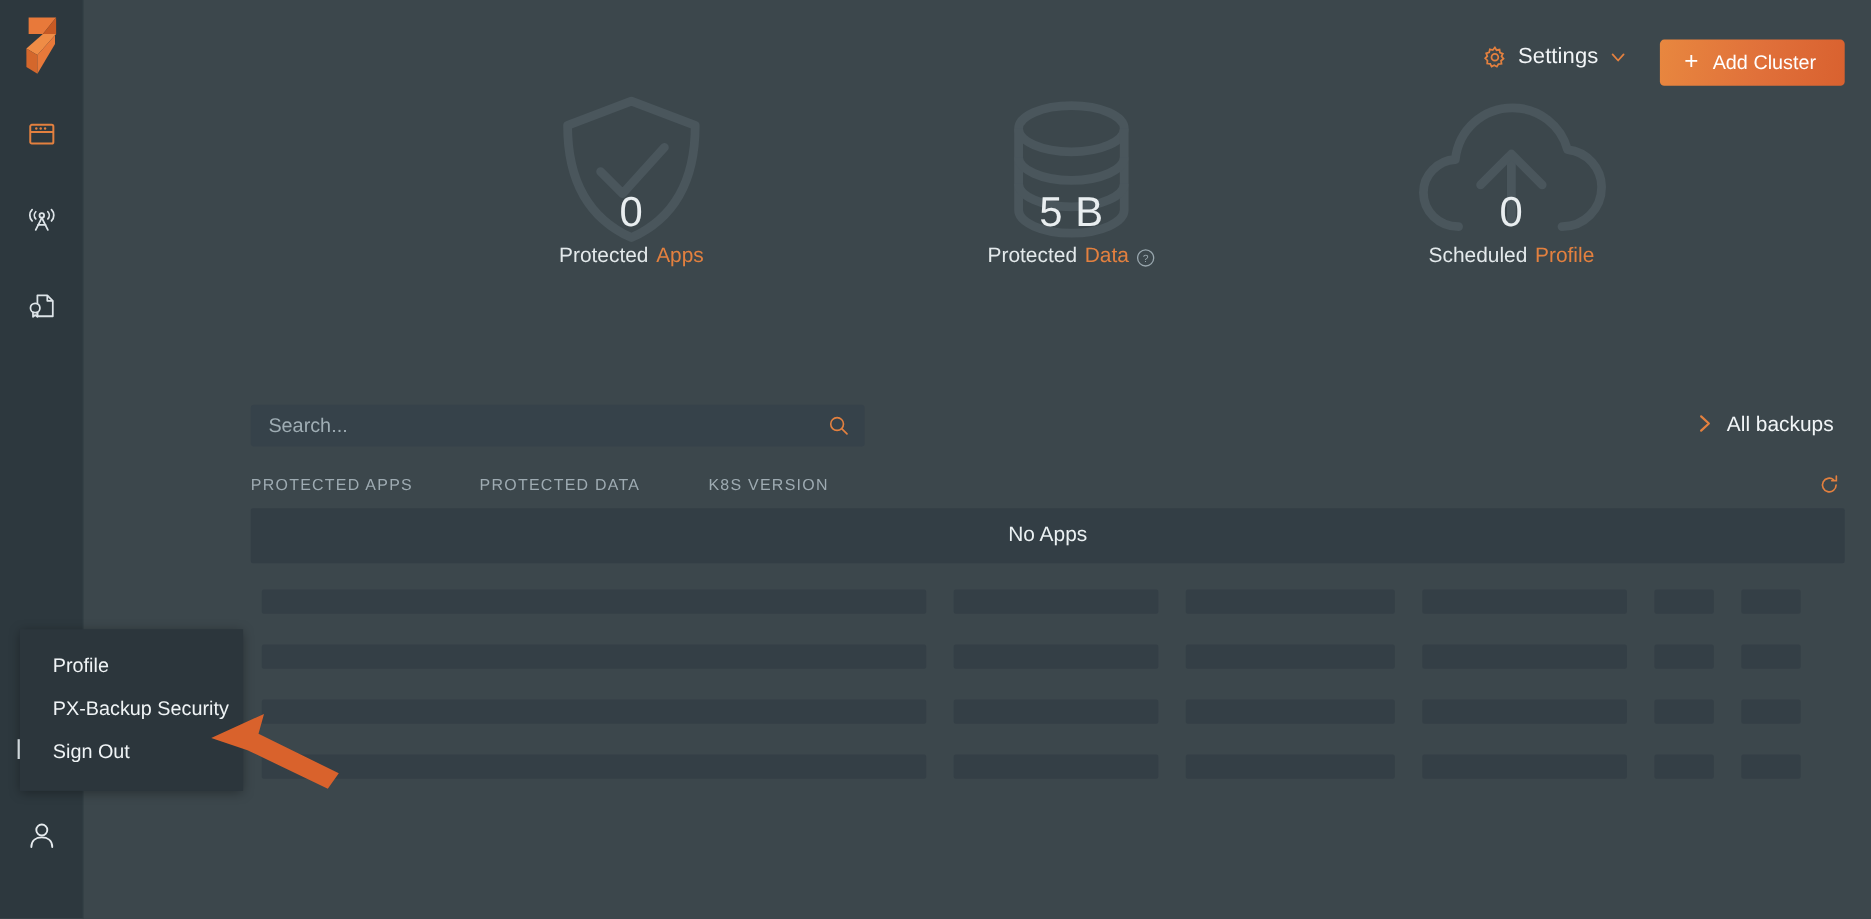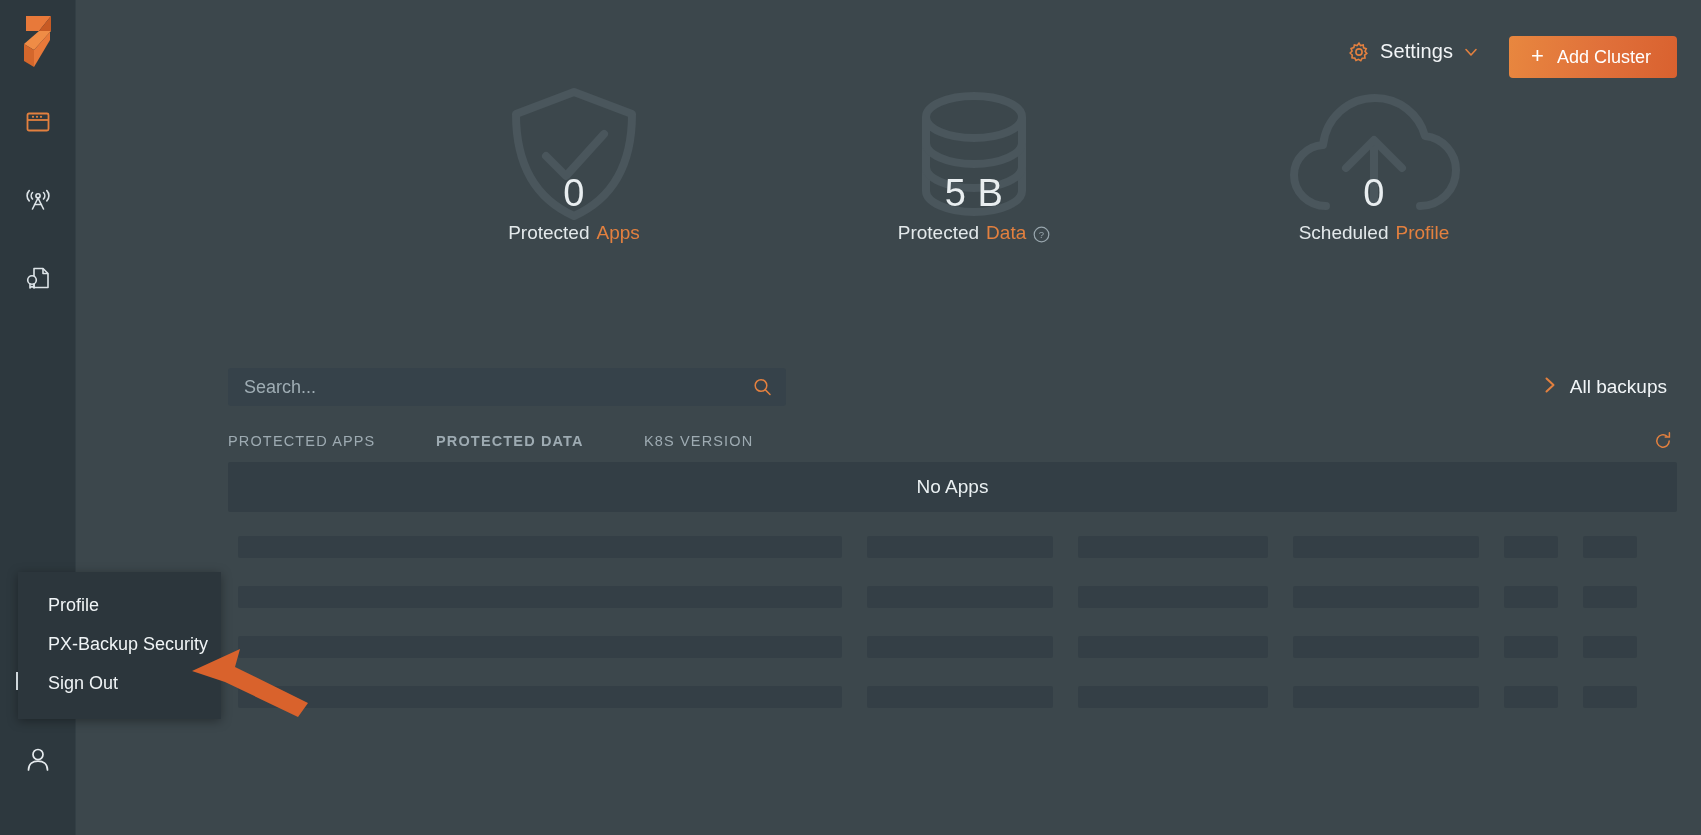--- a/index.html
+++ b/index.html
@@ -113,21 +113,21 @@
   .table-head {
     display: flex; align-items: center;
     height: 42px; position: relative;
   }
   .th {
     color: #9eabb2; font-size: 14.5px; letter-spacing: 1.15px;
     text-transform: uppercase; white-space: nowrap;
   }
   .th.c1 { width: 596px; padding-left: 34px; }
   .th.c2 { width: 208px; }
-  .th.c3 { width: 208px; font-weight: bold; }
+  .th.c3 { width: 208px; }
   .th.c4 { width: 300px; }
   .refresh-btn { margin-left: auto; cursor: pointer; display: flex; padding-right: 4px; }
 
   .no-data-row {
     height: 50px; background: #333e45;
     display: flex; align-items: center; justify-content: center;
     color: #eaf0f2; font-size: 19px; border-radius: 2px;
   }
 
   .skeleton-rows { margin-top: 10px; }

